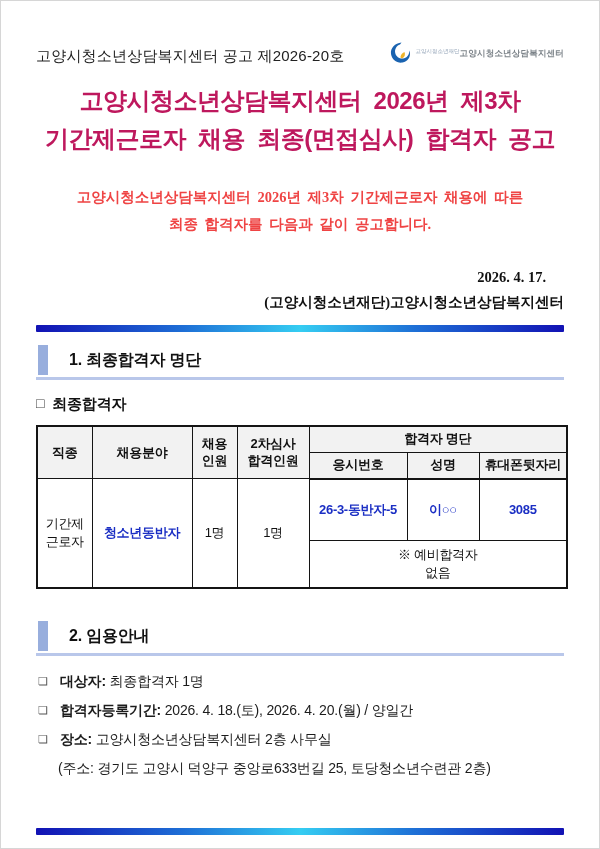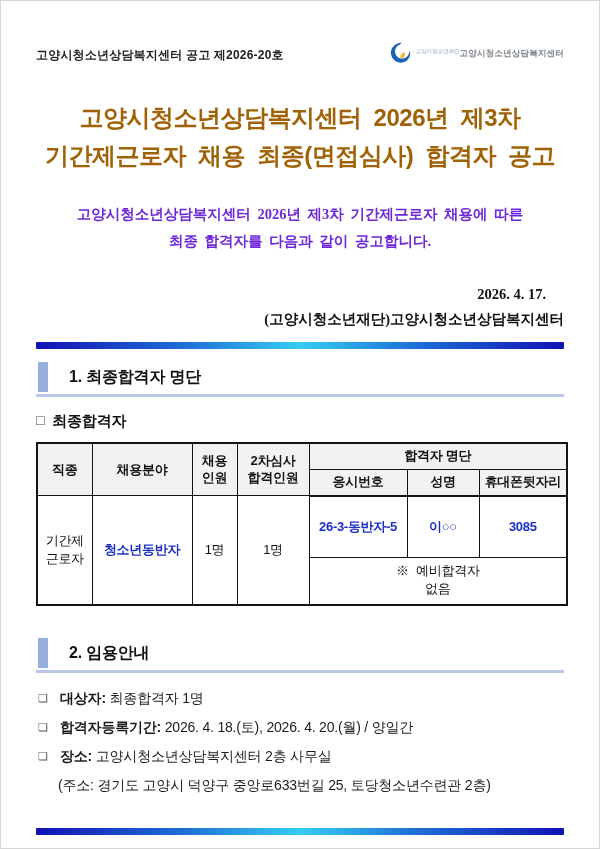--- a/index.html
+++ b/index.html
@@ -13,39 +13,39 @@
     color:#1a1a1a;
     overflow:hidden;
   }
   .inner{padding:0 35px;}
 
   
   .doc-header{
     margin-top:40px;
     display:flex;justify-content:space-between;align-items:flex-start;
   }
-  .doc-number{font-size:12px;font-weight:700;color:#222;letter-spacing:.2px;padding-top:6px;}
+  .doc-number{font-size:15px;font-weight:400;color:#222;letter-spacing:.2px;padding-top:6px;}
   .logo{display:flex;align-items:center;gap:4px;}
   .logo-mark{width:24px;height:24px;flex:0 0 auto;}
   .logo-text{display:flex;line-height:1.25;}
   .logo-text .small{font-size:5.5px;color:#8fa0b5;}
   .logo-text .name{font-size:8.5px;color:#7d848a;font-weight:700;letter-spacing:.2px;}
 
   
   .title{
-    margin-top:34px;text-align:center;
-    font-size:24px;font-weight:800;color:#a16207;
+    margin-top:16px;text-align:center;
+    font-size:24px;font-weight:800;color:#be185d;
     line-height:1.58;word-spacing:6px;letter-spacing:-0.5px;
   }
 
   
   .intro{
     margin-top:26px;text-align:center;
     font-family:"Liberation Serif",serif;
-    font-size:14.5px;color:#6d28d9;line-height:1.85;word-spacing:3px;font-weight:600;
+    font-size:14.5px;color:#ef4444;line-height:1.85;word-spacing:3px;font-weight:600;
   }
 
   
   .sig{
     margin-top:28px;text-align:right;
     font-family:"Liberation Serif",serif;
     font-size:14.5px;color:#111;line-height:1.7;font-weight:600;
   }
   .sig .date{padding-right:18px;}
   .sig .org{padding-right:0;}
@@ -90,21 +90,21 @@
   table.roster th,table.roster td{
     border:1px solid #141414;text-align:center;vertical-align:middle;
     padding:2px 2px;line-height:1.35;letter-spacing:-0.3px;
   }
   table.roster{border:2px solid #141414;}
   table.roster thead th{background:#f2f2f2;font-weight:700;height:21px;}
   table.roster thead tr:last-child th{border-bottom:2px solid #141414;}
   .col-job{width:55px;}.col-field{width:100px;}.col-quota{width:45px;}
   .col-second{width:72px;}.col-appno{width:98px;}.col-name{width:72px;}.col-phone{width:88px;}
   td.main-cell{height:56px;}
-  td.note-cell{height:42px;font-family:Liberation Mono, monospace;}
+  td.note-cell{height:42px;}
   .blue{color:#1b2fc4;font-weight:800;margin-left:6px;}
   .two-line span{display:block;}
 
   
   .items{margin-top:11px;font-size:14px;color:#1c1c1c;letter-spacing:-0.2px;}
   .item{display:flex;align-items:flex-start;line-height:29px;}
   .item .sq{width:22px;flex:0 0 auto;font-size:11px;color:#555;text-align:left;padding-left:2px;}
   .item .lbl{font-weight:800;white-space:pre;}
   .item .txt{white-space:pre;}
   .item.cont{padding-left:22px;}

